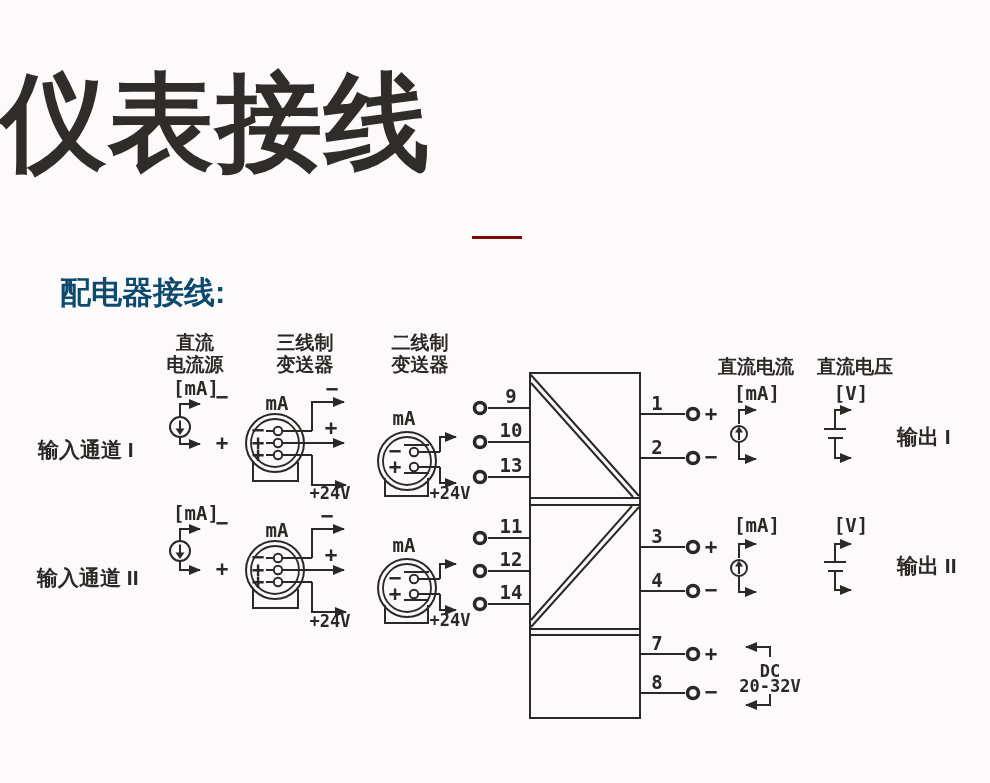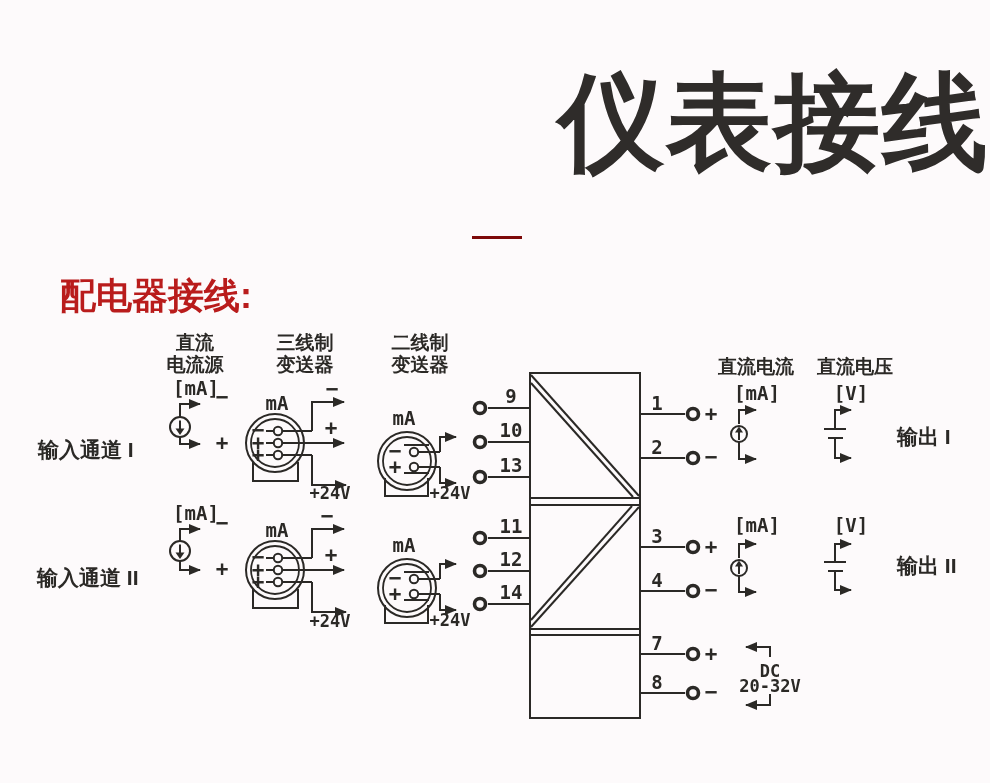--- a/index.html
+++ b/index.html
@@ -4,32 +4,32 @@
 <style>
   html,body{margin:0;padding:0;}
   body{
     width:990px;height:783px;position:relative;overflow:hidden;
     background:#fdfafb;
     font-family:"Liberation Sans", sans-serif;
     color:#2b2926;
   }
   .page-title{
     position:absolute;left:0;right:0;top:64px;
-    text-align:right;
+    text-align:left;
     font-size:106px;font-weight:bold;letter-spacing:2px;
     color:#2f2c2a;line-height:1.1;
     font-family:"Liberation Sans","DejaVu Sans",sans-serif;
   }
   .red-divider{
     position:absolute;left:472px;top:236px;width:50px;height:3px;
     background:#7d0909;
   }
   .section-heading{
     position:absolute;left:60px;top:272px;
-    font-size:36px;font-weight:bold;color:#b91c1c;
+    font-size:31px;font-weight:bold;color:#0c4a6e;
     font-family:"Liberation Sans","DejaVu Sans",sans-serif;
   }
   svg.diagram{position:absolute;left:0;top:0;}
   svg .ln{stroke:#2b2926;stroke-width:2;fill:none;}
   svg .ln-thin{stroke:#2b2926;stroke-width:1.8;fill:none;}
   svg .ring{stroke:#2b2926;stroke-width:3.6;fill:#fdfafb;}
   svg .term{stroke:#2b2926;stroke-width:2;fill:#fdfafb;}
   svg .solid{fill:#2b2926;stroke:none;}
   svg text{fill:#2b2926;}
   .cjk{font:bold 19px "Liberation Sans","DejaVu Sans",sans-serif;}

